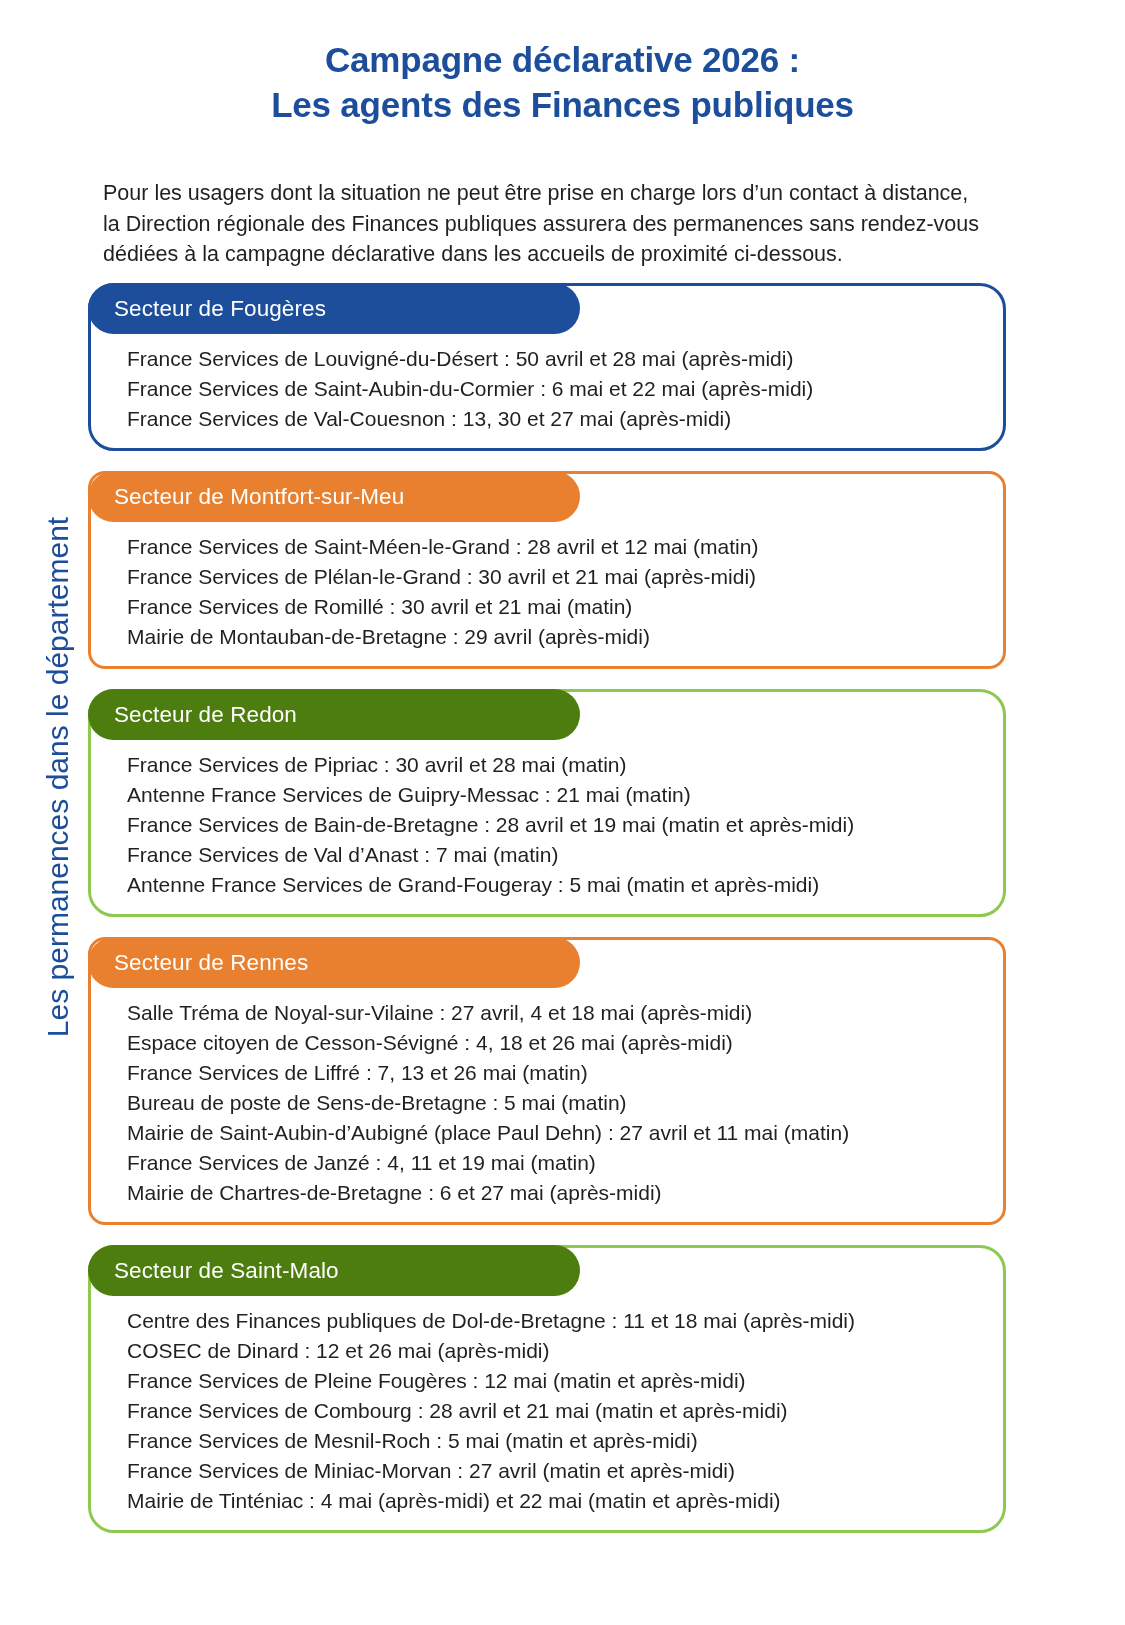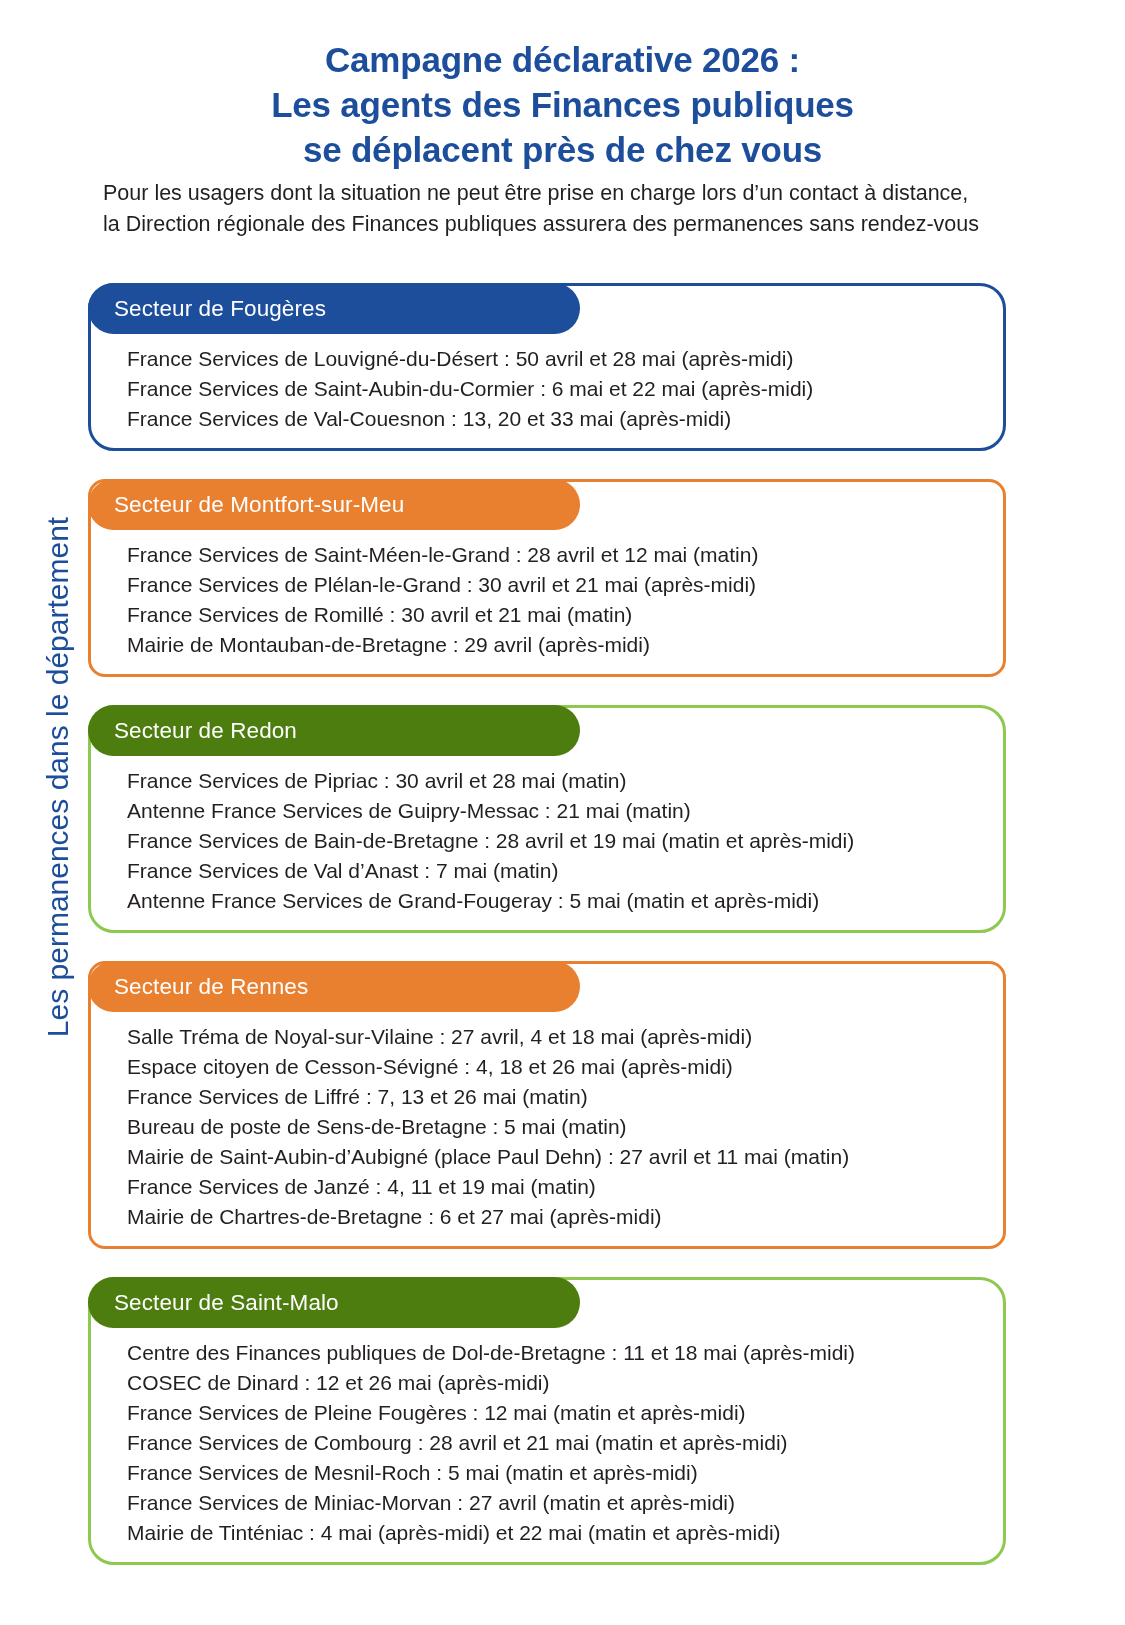--- a/index.html
+++ b/index.html
@@ -71,21 +71,21 @@
     top: 283px;
     width: 918px;
   }
 
   .sector {
     position: relative;
     box-sizing: border-box;
     border: 3px solid #1D4E9B;
     border-radius: 26px;
     background: #ffffff;
-    margin-bottom: 28px;
+    margin-bottom: 20px;
     padding: 58px 0 14px 0;
   }
   .sector.blue   { border-color: #1D4E9B; }
   .sector.orange { border-color: #E98030; border-radius: 17px; }
   .sector.green  { border-color: #8DC94F; }
 
   .sector-header {
     position: absolute;
     left: -3px;
     top: -3px;
@@ -117,39 +117,39 @@
   }
 </style>
 </head>
 <body>
 
 <div class="page">
 
   <div class="title">
     <span class="tline">Campagne déclarative 2026 :</span>
     <span class="tline">Les agents des Finances publiques</span>
-    <span class="tline">se déplacent près de chez vous</span>
   </div>
 
   <div class="intro">
     <span class="pline">Pour les usagers dont la situation ne peut être prise en charge lors d’un contact à distance,</span>
     <span class="pline">la Direction régionale des Finances publiques assurera des permanences sans rendez-vous</span>
+    <span class="pline">dédiées à la campagne déclarative dans les accueils de proximité ci-dessous.</span>
   </div>
 
   <div class="side-label">Les permanences dans le département</div>
 
   <div class="sectors">
       <div class="sector blue">
         <div class="sector-header">
           <span>Secteur de Fougères</span>
         </div>
         <ul class="sector-list">
           <li>France Services de Louvigné-du-Désert : 50 avril et 28 mai (après-midi)</li>
           <li>France Services de Saint-Aubin-du-Cormier : 6 mai et 22 mai (après-midi)</li>
-          <li>France Services de Val-Couesnon : 13, 20 et 33 mai (après-midi)</li>
+          <li>France Services de Val-Couesnon : 13, 30 et 27 mai (après-midi)</li>
         </ul>
       </div>
       <div class="sector orange">
         <div class="sector-header">
           <span>Secteur de Montfort-sur-Meu</span>
         </div>
         <ul class="sector-list">
           <li>France Services de Saint-Méen-le-Grand : 28 avril et 12 mai (matin)</li>
           <li>France Services de Plélan-le-Grand : 30 avril et 21 mai (après-midi)</li>
           <li>France Services de Romillé : 30 avril et 21 mai (matin)</li>

